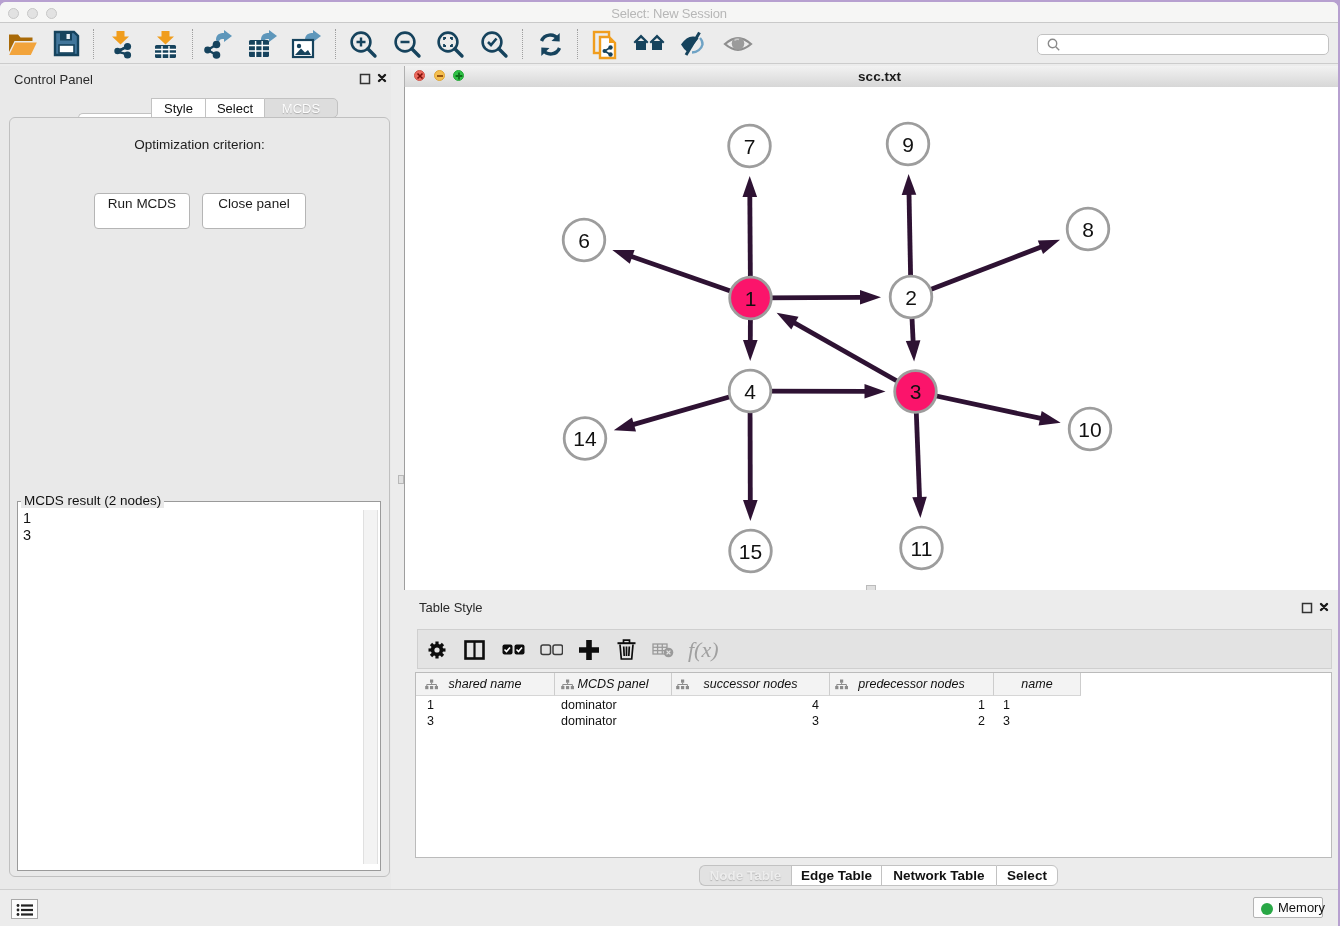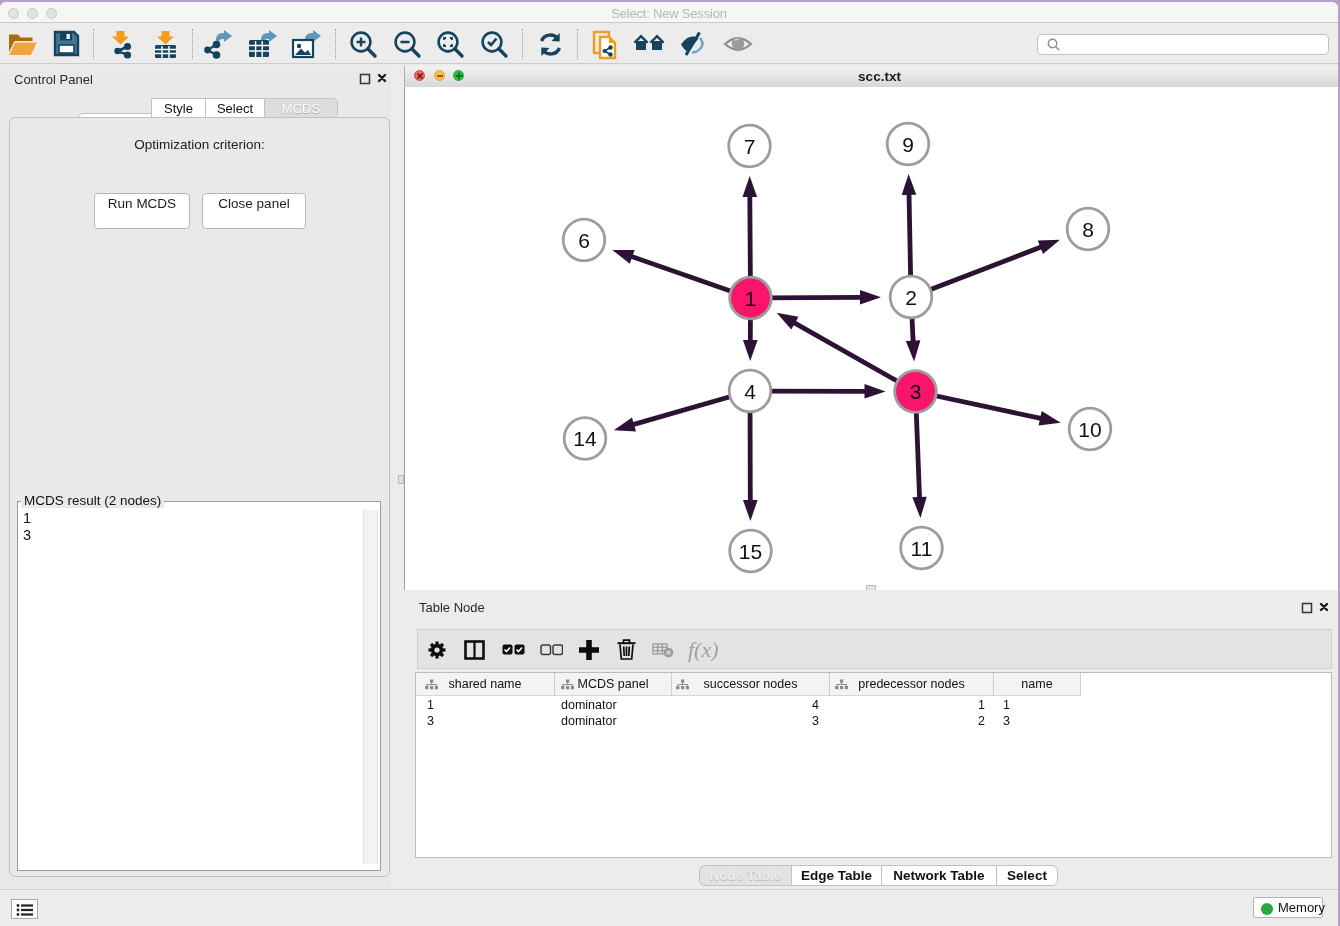--- a/index.html
+++ b/index.html
@@ -29,21 +29,21 @@
 #fleg{position:absolute;left:21px;top:427px;background:#e9e9e9;padding:0 3px;font-size:13.5px;color:#111;}
 
 #npanel{position:absolute;left:404px;top:64px;width:934px;height:524px;}
 #ntitle{position:absolute;left:0;top:0;width:100%;height:22px;background:linear-gradient(#f2f2f2,#d7d7d7);border-bottom:1px solid #a9a9a9;border-left:1px solid #b0b0b0;}
 .mac{position:absolute;top:4px;width:11px;height:11px;border-radius:50%;}
 #ncanvas{position:absolute;left:0;top:21px;width:934px;height:503px;background:#fff;border-left:1px solid #9e9e9e;}
 
 #tpanel{position:absolute;left:404px;top:595px;width:934px;height:293px;background:#ececec;}
 #tptools{position:absolute;left:13px;top:32px;width:915px;height:40px;background:#e3e3e3;border:1px solid #cfcfcf;}
 #tbody{position:absolute;left:11px;top:75px;width:917px;height:186px;background:#fff;border:1px solid #bbb;}
-.hcell{position:absolute;top:0;height:23px;background:#f3f3f3;border-right:1px solid #cdcdcd;border-bottom:1px solid #d6d6d6;font-size:12.5px;color:#111;text-align:center;line-height:23px;}
+.hcell{position:absolute;top:0;height:23px;background:#f3f3f3;border-right:1px solid #cdcdcd;border-bottom:1px solid #d6d6d6;font-size:12.5px;color:#111;text-align:center;line-height:23px;font-style:italic;}
 .cell{position:absolute;font-size:12.5px;color:#111;height:16px;line-height:16px;}
 #btabs{position:absolute;left:287px;top:268px;height:21px;display:flex;margin-left:8px;}
 .btab{height:21px;line-height:20px;font-size:13.5px;font-weight:bold;color:#111;background:#fff;border:1px solid #c2c2c2;border-right:none;text-align:center;}
 
 #sbar{position:absolute;left:0;top:887px;width:100%;height:36px;background:#ececec;border-top:1px solid #cfcfcf;}
 #memory{position:absolute;left:1253px;top:7px;width:70px;height:21px;background:#fdfdfd;border:1px solid #b3b3b3;border-radius:2px;font-size:13px;color:#111;line-height:19px;padding-left:24px;}
 #listbtn{position:absolute;left:11px;top:9px;width:27px;height:20px;background:#fdfdfd;border:1px solid #a9a9a9;}
 </style></head>
 <body>
 <div id="win">
@@ -300,21 +300,21 @@
       <text x="685" y="349.5">10</text>
             <text x="516.5" y="468.5">11</text>
       <text x="180" y="359">14</text>
             <text x="345.5" y="471.5">15</text>
       </g>
       </svg>
       <div style="position:absolute;left:461px;bottom:0px;width:10px;height:5px;background:#e0e0e0;border:1px solid #bbb;border-bottom:none;"></div>
     </div>
   </div>
   <div id="tpanel">
-    <div style="position:absolute;left:15px;top:3px;font-size:13px;color:#2a2a2a;">Table Node</div>
+    <div style="position:absolute;left:15px;top:3px;font-size:13px;color:#2a2a2a;">Table Style</div>
     <svg class="abs" style="left:897px;top:5px" width="30" height="12" viewBox="0 0 30 12">
         <rect x="1.5" y="1.5" width="9" height="9" fill="none" stroke="#333" stroke-width="1.5"></rect>
         <path d="M20 2 L26 8 M26 2 L20 8" stroke="#1a1a1a" stroke-width="2.4" stroke-linecap="round"></path>
       </svg>
     <div id="tptools">
       <svg style="position:absolute;left:9px;top:10px" width="20" height="20" viewBox="0 0 20 20">
           <g fill="#0d0d0d">
             <circle cx="10" cy="10" r="6.2"></circle>
             <g stroke="#0d0d0d" stroke-width="3.2">
               <line x1="10" y1="1.5" x2="10" y2="18.5"></line>

